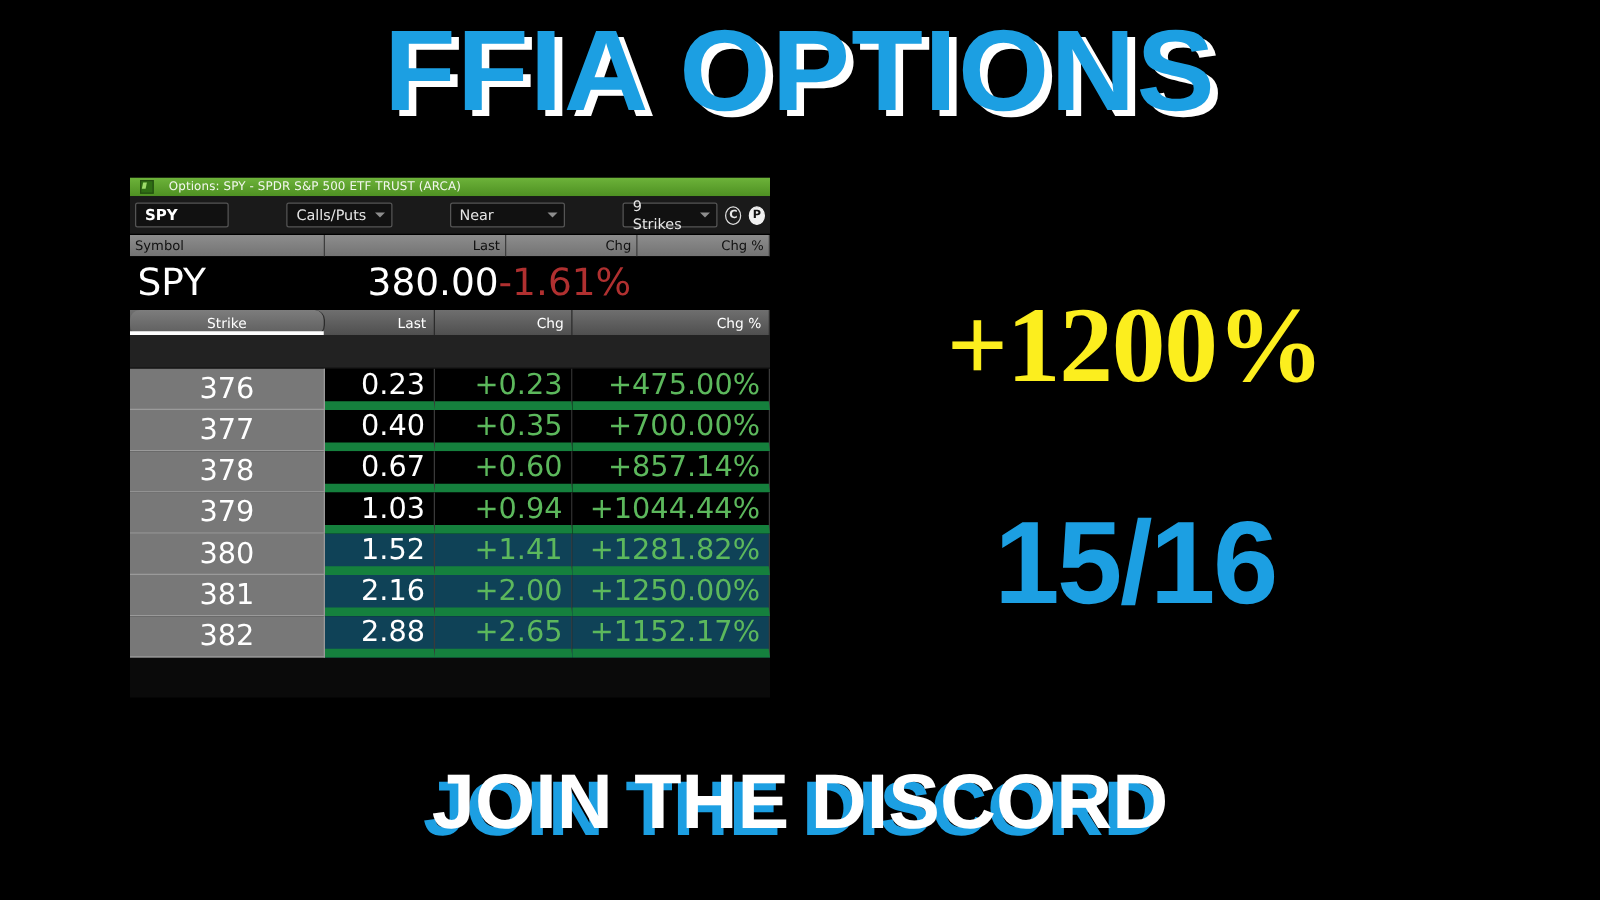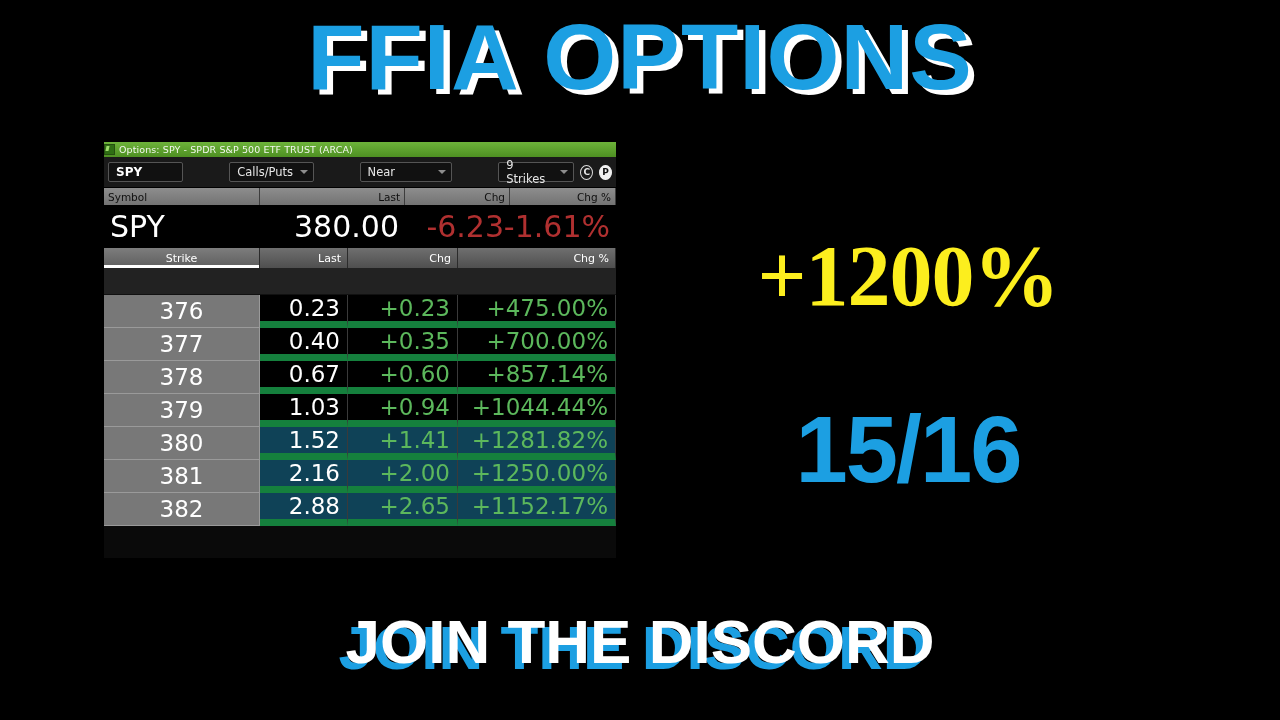--- a/index.html
+++ b/index.html
@@ -50,21 +50,21 @@
   
   .widget{
     position:absolute;left:104px;top:142px;width:512px;height:416px;
     background:#0a0a0a;overflow:hidden;
     font-family:"DejaVu Sans","Liberation Sans",sans-serif;
   }
 
   
   .wtitle{
     height:15px;background:linear-gradient(#6db33a,#4e9022);
-    display:flex;align-items:center;gap:4px;padding:0 0;
+    display:flex;align-items:center;gap:12px;padding:0 8px;
     box-sizing:border-box;
   }
   .wtitle .tb-icon{
     width:9px;height:9px;flex:0 0 9px;background:#2f6e14;
     border:1px solid #254f10;position:relative;
   }
   .wtitle .tb-icon:after{
     content:"";position:absolute;left:1px;top:1px;width:3px;height:5px;
     background:#9edc6b;transform:skewX(-12deg);
   }
@@ -135,21 +135,21 @@
   
   .ohead{
     height:20px;display:flex;align-items:stretch;
     background:linear-gradient(#6f6f6f,#4f4f4f);
     font-size:11px;color:#ffffff;box-sizing:border-box;
   }
   .ohead .c{box-sizing:border-box;padding:0 6px;display:flex;align-items:center;
     white-space:nowrap;border-right:1px solid #2b2b2b;position:relative;}
   .ohead .c.ctr{justify-content:center;}
   .ohead .c.r{justify-content:flex-end;}
-  .ohead .c.sorted{background:linear-gradient(#7d7d7d,#5d5d5d);}
+  .ohead .c.sorted{background:linear-gradient(#7d7d7d,#5d5d5d);border-radius:8px;}
   .ohead .c.sorted:after{
     content:"";position:absolute;left:0;right:0;bottom:0;height:3px;background:#fff;
   }
 
   .spacerrow{height:26px;background:#222;border-bottom:1px solid #111;}
 
   .orow{height:33px;display:flex;align-items:stretch;box-sizing:border-box;}
   .orow .c{
     box-sizing:border-box;padding:0 7px;display:flex;align-items:center;
     font-size:23px;white-space:nowrap;border-right:1px solid #3a3a3a;
@@ -220,21 +220,20 @@
     <div class="qhead">
       <div class="c l qcol-sym">Symbol</div>
       <div class="c r qcol-last">Last</div>
       <div class="c r qcol-chg">Chg</div>
       <div class="c r qcol-pct">Chg %</div>
     </div>
 
     <div class="qrow">
       <div class="c l qcol-sym  qsym">SPY</div>
       <div class="c r qcol-last qlast">380.00</div>
-      <div class="c r qcol-chg  qneg">-6.23</div>
       <div class="c r qcol-pct  qneg">-1.61%</div>
     </div>
 
     <div class="ohead">
       <div class="c ctr col-strike sorted">Strike</div>
       <div class="c r col-last">Last</div>
       <div class="c r col-chg">Chg</div>
       <div class="c r col-pct">Chg %</div>
     </div>
 

